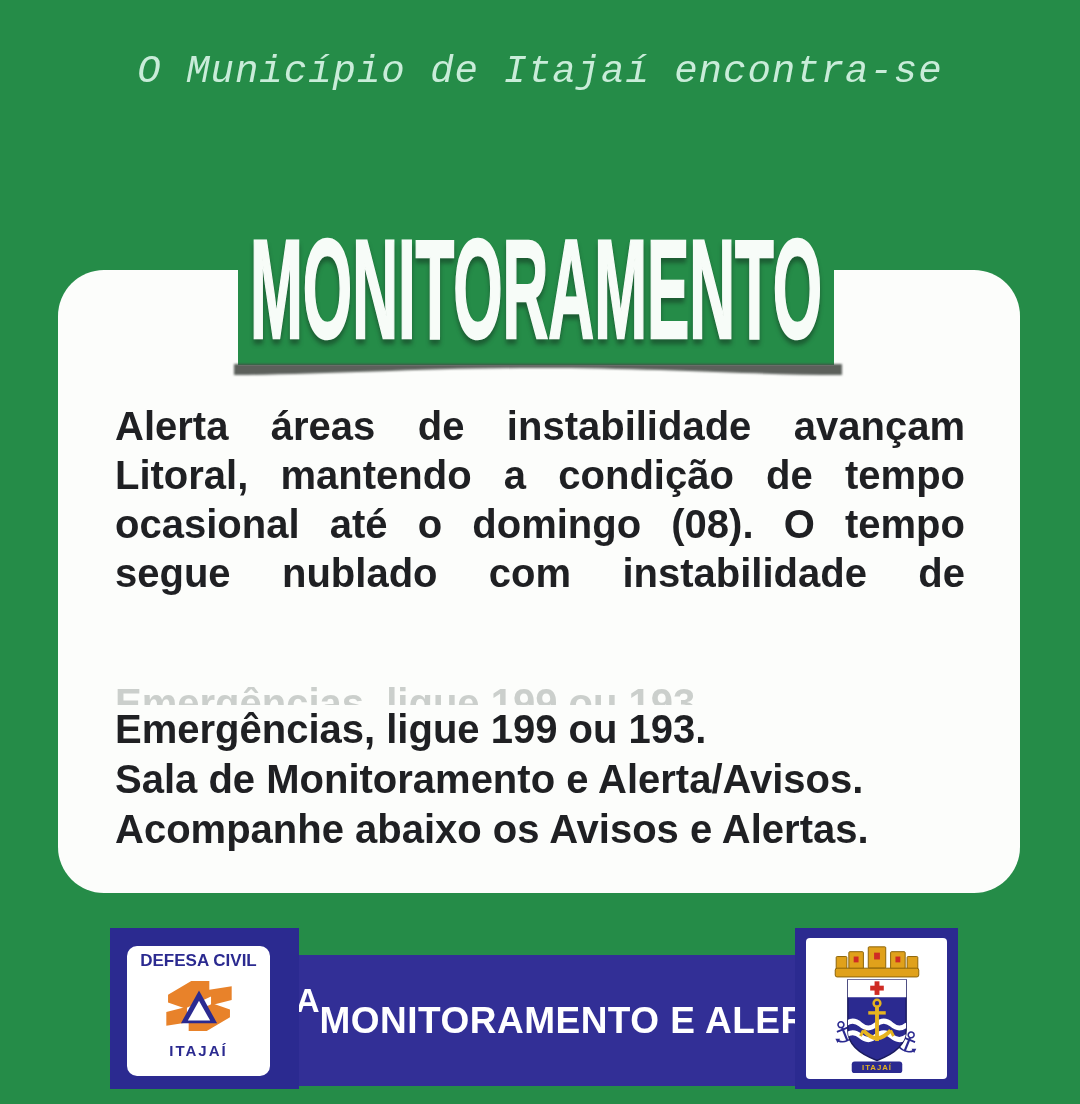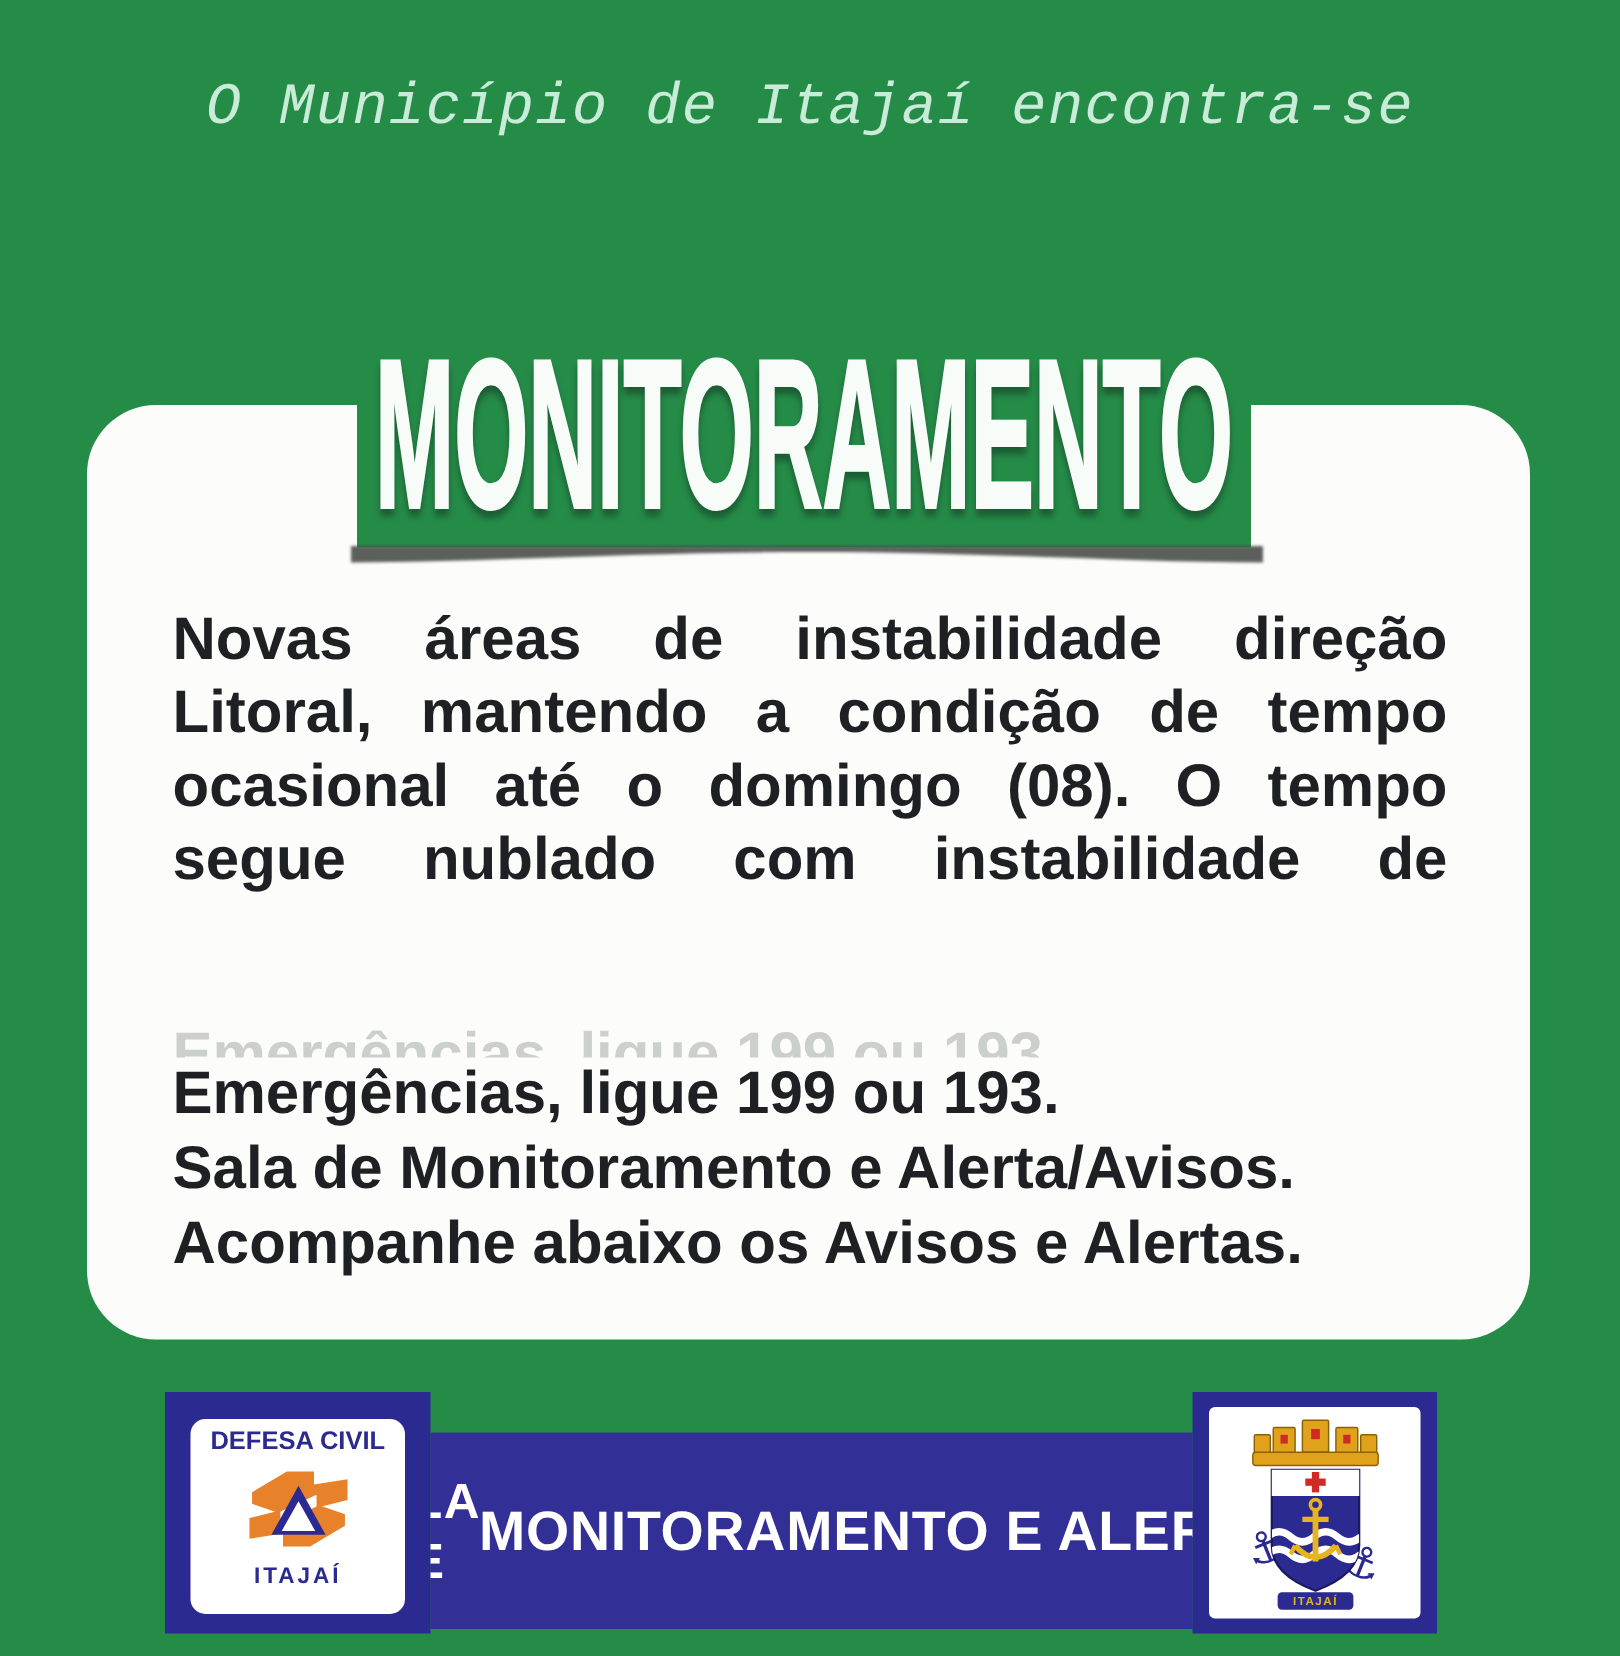--- a/index.html
+++ b/index.html
@@ -55,21 +55,21 @@
   }
   .info{
     position:absolute;left:57px;top:434px;width:880px;
     font-size:40px;font-weight:bold;color:#1F2023;
   }
   .info .iline{line-height:50px;height:50px;white-space:nowrap;}
   
   .panel{
     position:absolute;top:928px;height:161px;background:#2B2A90;z-index:5;
   }
-  .panel-left{left:110px;width:177px;}
+  .panel-left{left:110px;width:177px;padding-left:12px;}
   .panel-right{left:795px;width:163px;}
   .dc-box{
     position:absolute;left:17px;top:18px;width:143px;height:130px;
     background:#FFFFFF;border-radius:10px;
     display:flex;flex-direction:column;align-items:center;
   }
   .dc-title{font-size:17px;font-weight:bold;color:#2B2A90;margin-top:5px;white-space:nowrap;}
   .dc-city{font-size:15px;font-weight:bold;color:#2B2A90;letter-spacing:2px;margin-top:1px;}
   .coa-box{
     position:absolute;left:11px;top:10px;width:141px;height:141px;
@@ -89,21 +89,21 @@
 <body>
 
 <div class="poster">
 
   <div class="intro">
     <div>O Município de Itajaí encontra-se</div>
   </div>
 
   <div class="card">
     <div class="para">
-      <div class="jline">Novas áreas de instabilidade direção</div>
+      <div class="jline">Alerta áreas de instabilidade avançam</div>
       <div class="jline">Litoral, mantendo a condição de tempo</div>
       <div class="jline">ocasional até o domingo (08). O tempo</div>
       <div class="jline">segue nublado com instabilidade de</div>
     </div>
 
     <div class="ghost-line">Emergências, ligue 199 ou 193.</div>
 
     <div class="info">
       <div class="iline">Emergências, ligue 199 ou 193.</div>
       <div class="iline">Sala de Monitoramento e Alerta/Avisos.</div>

